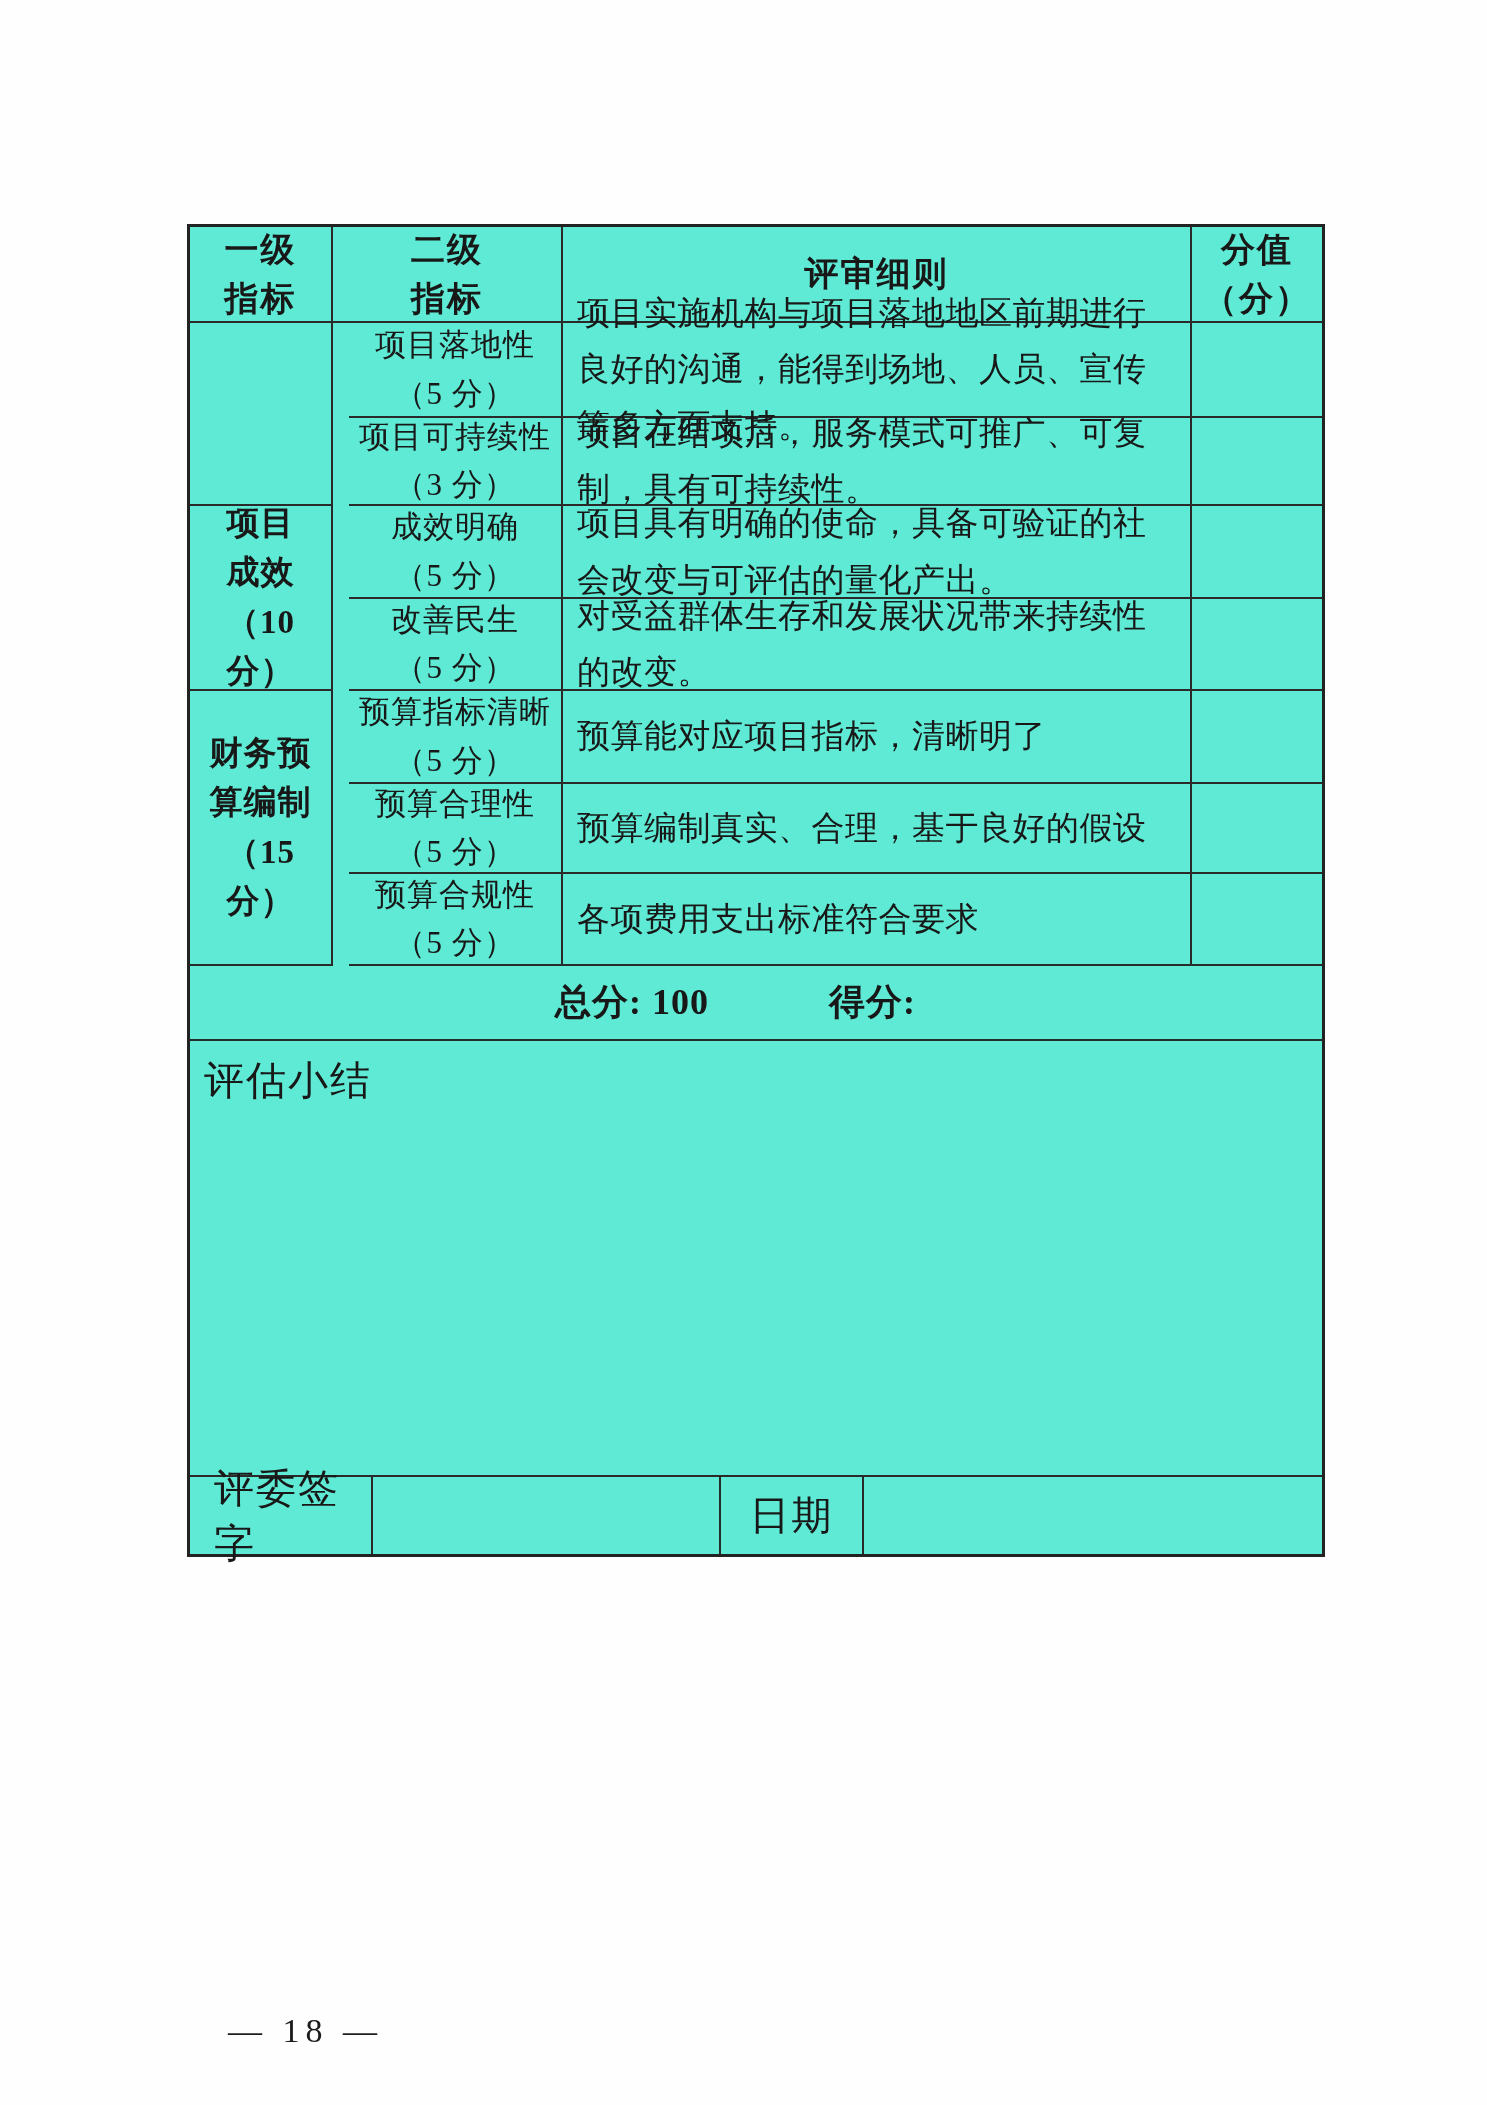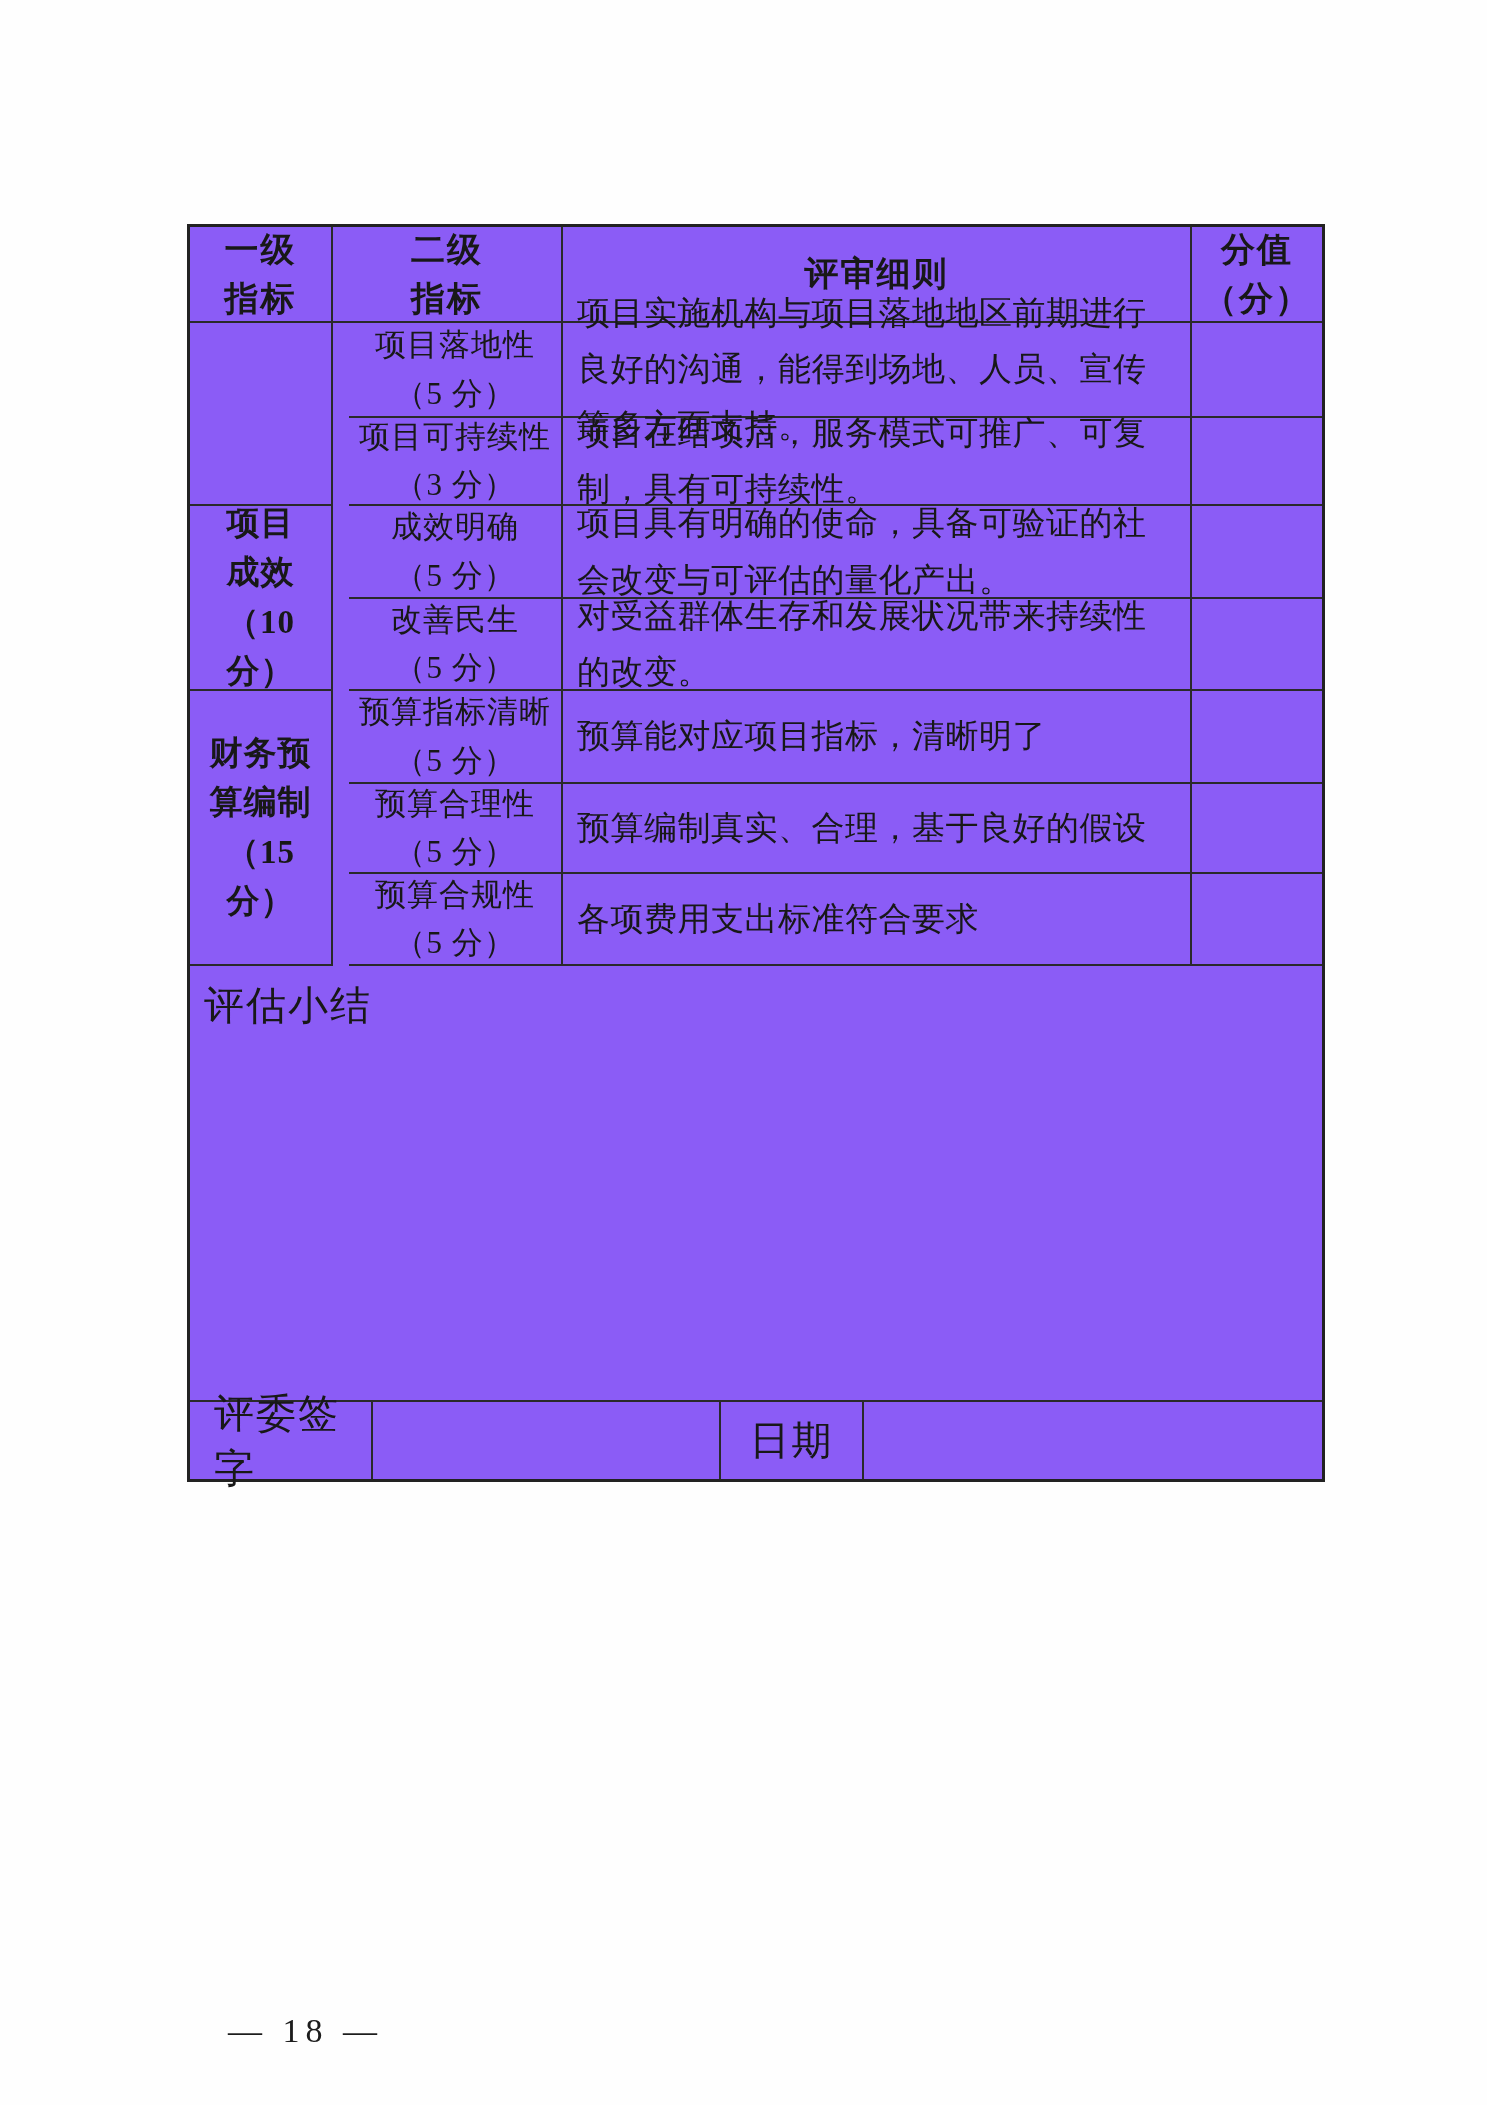--- a/index.html
+++ b/index.html
@@ -12,21 +12,21 @@
     overflow: hidden;
   }
   .sheet { position: absolute; left: 0; top: 0; width: 1487px; height: 2105px; background: #fefefe; }
 
   
   .eval-table {
     position: absolute;
     left: 187px; top: 224px;
     width: 1138px;
     border: 3px solid #222222;
-    background: #8b5cf6;
+    background: #5eead4;
   }
 
   
   .grid-part {
     display: grid;
     grid-template-columns: 143px 230px 629px 1fr;
     grid-template-rows: 96px 95px 88px 93px 92px 93px 90px 92px;
   }
   .cell {
     border-right: 2px solid #2a2a2a;
@@ -163,20 +163,24 @@
 （5 分）</div>
       <div class="cell crit-cell" style="grid-column:3; grid-row:7;">预算编制真实、合理，基于良好的假设</div>
       <div class="cell score-cell no-r" style="grid-column:4; grid-row:7;"></div>
 
       <div class="cell ind-cell" style="grid-column:2; grid-row:8;">预算合规性
 （5 分）</div>
       <div class="cell crit-cell" style="grid-column:3; grid-row:8;">各项费用支出标准符合要求</div>
       <div class="cell score-cell no-r" style="grid-column:4; grid-row:8;"></div>
     </div>
 
+    <div class="total-row">
+      <span class="total-label">总分: 100</span>
+      <span class="score-label">得分:</span>
+    </div>
 
     <div class="summary-row">
       <span>评估小结</span>
     </div>
 
     <div class="sign-row">
       <div class="sign-cell label">评委签字</div>
       <div class="sign-cell blank1"></div>
       <div class="sign-cell date">日期</div>
       <div class="sign-cell blank2"></div>

